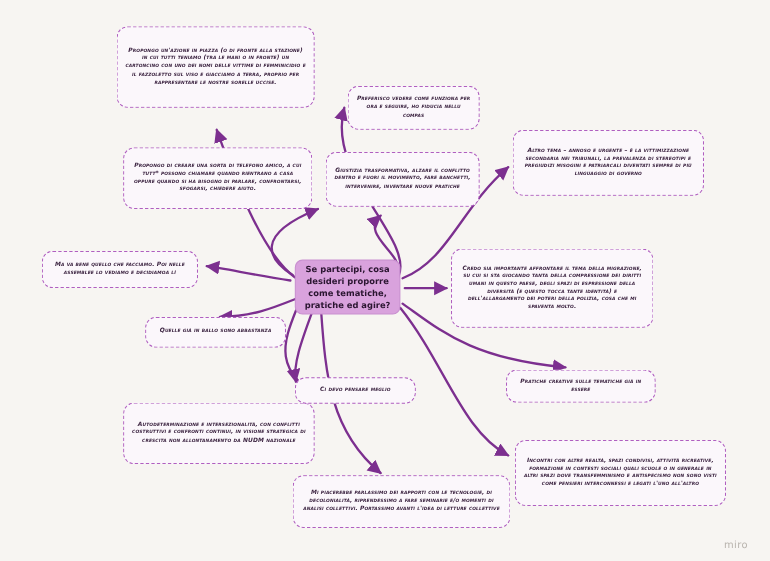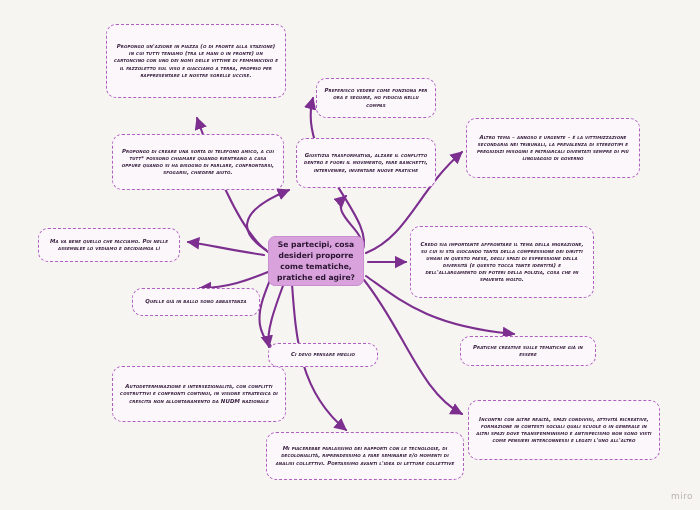--- a/index.html
+++ b/index.html
@@ -46,21 +46,21 @@
     font-variant:normal;
     font-style:normal;
     font-weight:bold;
     font-size:7.6px;
     color:#2a1530;
     line-height:1.45;
     letter-spacing:0;
   }
   .wm {
     position:absolute;
-    right:7px; bottom:9px;
+    right:20px; bottom:9px;
     color:#b9b4ae;
     font-size:9px;
     font-family:"DejaVu Sans", sans-serif;
     letter-spacing:0.4px;
   }
 </style>
 </head>
 <body>
 
 <div id="canvas">

